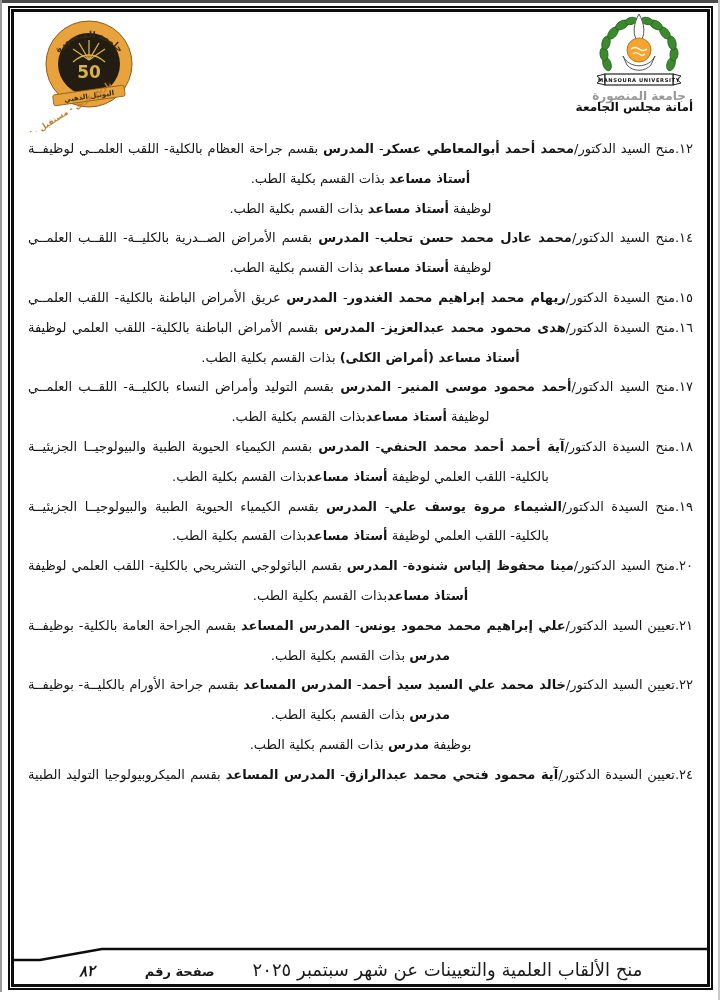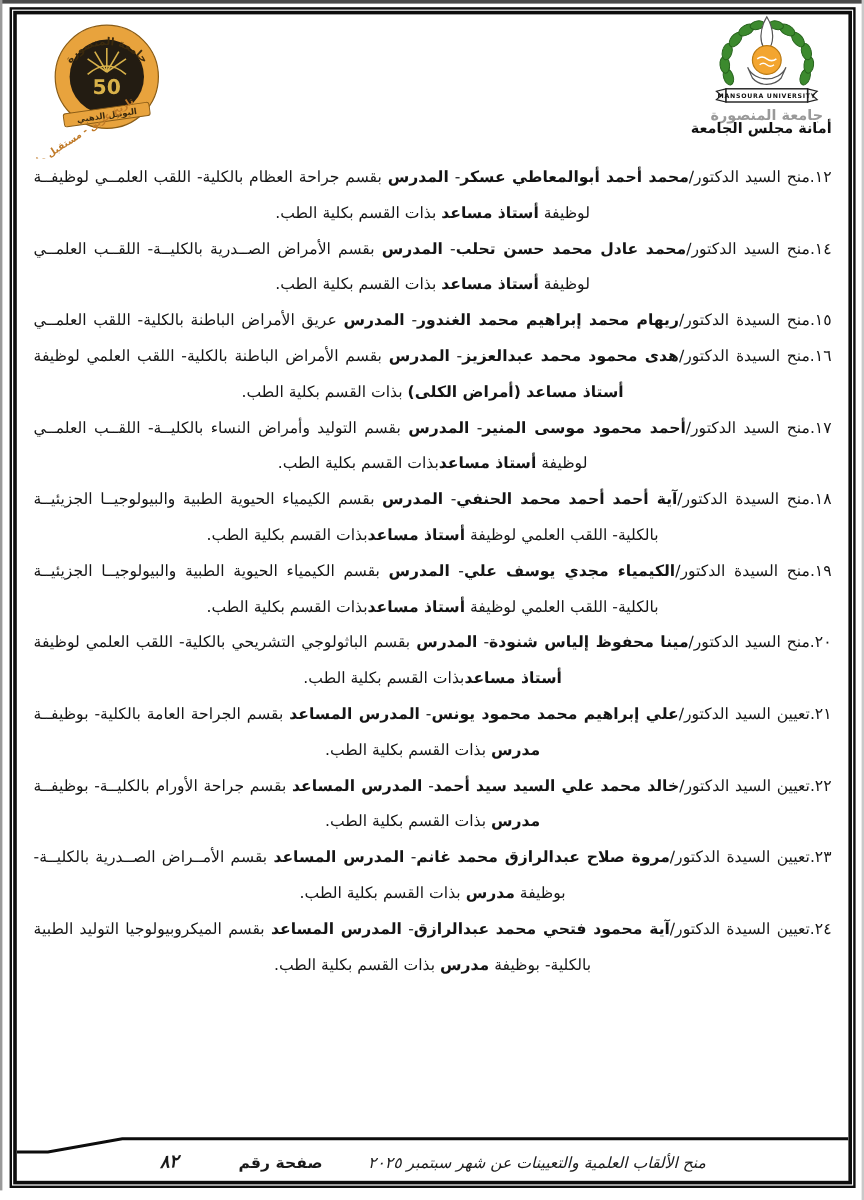--- a/index.html
+++ b/index.html
@@ -19,21 +19,21 @@
   .items{direction:rtl;padding:0 14px;color:#151515;}
   .line{height:29.8px;line-height:29.8px;font-size:13px;overflow:hidden;
         text-align:justify;text-align-last:justify;-moz-text-align-last:justify;}
   .line.cont{text-align:center;text-align-last:center;-moz-text-align-last:center;}
   .b{font-weight:bold;margin-top:16px;}
   
   .footer{position:absolute;left:0;right:0;bottom:0;height:37px;}
   .footer-line{position:absolute;top:0;left:0;width:100%;height:15px;display:block;}
   .footer-text{position:absolute;top:12px;left:0;right:0;display:flex;direction:rtl;
                justify-content:center;align-items:baseline;gap:38px;color:#1a1a1a;}
-  .footer-title{font-size:13px;font-style:italic;}
+  .footer-title{font-size:18px;}
   .page-group{display:flex;direction:rtl;align-items:baseline;gap:6px;}
   .page-label{font-size:13px;font-weight:bold;margin-left:44px;}
   .page-number{font-size:15px;font-weight:bold;font-style:italic;transform:rotate(-3deg);}
 </style>
 </head>
 <body>
 
 <div class="page">
   <div class="scan-top"></div>
   <div class="scan-left"></div>
@@ -98,20 +98,21 @@
             </g>
             <text x="52" y="88" text-anchor="middle" font-size="12" font-weight="bold" fill="#999999">جامعة المنصورة</text>
           </svg>
         </div>
         <div class="dept">أمانة مجلس الجامعة</div>
       </div>
 
       <div class="items">
           <div class="item">
             <div class="line first"><span>١٢.منح السيد الدكتور/</span><span class="b">محمد أحمد أبوالمعاطي عسكر</span><span>- </span><span class="b">المدرس</span><span> بقسم جراحة العظام بالكلية- اللقب العلمــي لوظيفــة</span></div>
+            <div class="line cont"><span class="b">أستاذ مساعد</span><span> بذات القسم بكلية الطب.</span></div>
           </div>
           <div class="item">
             <div class="line cont"><span>لوظيفة </span><span class="b">أستاذ مساعد</span><span> بذات القسم بكلية الطب.</span></div>
           </div>
           <div class="item">
             <div class="line first"><span>١٤.منح السيد الدكتور/</span><span class="b">محمد عادل محمد حسن تحلب</span><span>- </span><span class="b">المدرس</span><span> بقسم الأمراض الصــدرية بالكليــة- اللقــب العلمــي</span></div>
             <div class="line cont"><span>لوظيفة </span><span class="b">أستاذ مساعد</span><span> بذات القسم بكلية الطب.</span></div>
           </div>
           <div class="item">
             <div class="line first"><span>١٥.منح السيدة الدكتور/</span><span class="b">ريهام محمد إبراهيم محمد الغندور</span><span>- </span><span class="b">المدرس</span><span> عريق الأمراض الباطنة بالكلية- اللقب العلمــي</span></div>
@@ -122,42 +123,40 @@
           </div>
           <div class="item">
             <div class="line first"><span>١٧.منح السيد الدكتور/</span><span class="b">أحمد محمود موسى المنير</span><span>- </span><span class="b">المدرس</span><span> بقسم التوليد وأمراض النساء بالكليــة- اللقــب العلمــي</span></div>
             <div class="line cont"><span>لوظيفة </span><span class="b">أستاذ مساعد</span><span>بذات القسم بكلية الطب.</span></div>
           </div>
           <div class="item">
             <div class="line first"><span>١٨.منح السيدة الدكتور/</span><span class="b">آية أحمد أحمد محمد الحنفي</span><span>- </span><span class="b">المدرس</span><span> بقسم الكيمياء الحيوية الطبية والبيولوجيــا الجزيئيــة</span></div>
             <div class="line cont"><span>بالكلية- اللقب العلمي لوظيفة </span><span class="b">أستاذ مساعد</span><span>بذات القسم بكلية الطب.</span></div>
           </div>
           <div class="item">
-            <div class="line first"><span>١٩.منح السيدة الدكتور/</span><span class="b">الكيمياء مجدي يوسف علي</span><span>- </span><span class="b">المدرس</span><span> بقسم الكيمياء الحيوية الطبية والبيولوجيــا الجزيئيــة</span></div>
+            <div class="line first"><span>١٩.منح السيدة الدكتور/</span><span class="b">الشيماء مروة يوسف علي</span><span>- </span><span class="b">المدرس</span><span> بقسم الكيمياء الحيوية الطبية والبيولوجيــا الجزيئيــة</span></div>
             <div class="line cont"><span>بالكلية- اللقب العلمي لوظيفة </span><span class="b">أستاذ مساعد</span><span>بذات القسم بكلية الطب.</span></div>
           </div>
           <div class="item">
             <div class="line first"><span>٢٠.منح السيد الدكتور/</span><span class="b">مينا محفوظ إلياس شنودة</span><span>- </span><span class="b">المدرس</span><span> بقسم الباثولوجي التشريحي بالكلية- اللقب العلمي لوظيفة</span></div>
             <div class="line cont"><span class="b">أستاذ مساعد</span><span>بذات القسم بكلية الطب.</span></div>
           </div>
           <div class="item">
             <div class="line first"><span>٢١.تعيين السيد الدكتور/</span><span class="b">علي إبراهيم محمد محمود يونس</span><span>- </span><span class="b">المدرس المساعد</span><span> بقسم الجراحة العامة بالكلية- بوظيفــة</span></div>
             <div class="line cont"><span class="b">مدرس</span><span> بذات القسم بكلية الطب.</span></div>
           </div>
           <div class="item">
             <div class="line first"><span>٢٢.تعيين السيد الدكتور/</span><span class="b">خالد محمد علي السيد سيد أحمد</span><span>- </span><span class="b">المدرس المساعد</span><span> بقسم جراحة الأورام بالكليــة- بوظيفــة</span></div>
             <div class="line cont"><span class="b">مدرس</span><span> بذات القسم بكلية الطب.</span></div>
           </div>
           <div class="item">
-            <div class="line first"><span>٢٣.تعيين السيدة الدكتور/</span><span class="b">مروة صلاح عبدالرازق محمد غانم</span><span>- </span><span class="b">المدرس المساعد</span><span> بقسم الأمــراض الصــدرية بالكليــة-</span></div>
             <div class="line cont"><span>بوظيفة </span><span class="b">مدرس</span><span> بذات القسم بكلية الطب.</span></div>
           </div>
           <div class="item">
             <div class="line first"><span>٢٤.تعيين السيدة الدكتور/</span><span class="b">آية محمود فتحي محمد عبدالرازق</span><span>- </span><span class="b">المدرس المساعد</span><span> بقسم الميكروبيولوجيا التوليد الطبية</span></div>
-            <div class="line cont"><span>بالكلية- بوظيفة </span><span class="b">مدرس</span><span> بذات القسم بكلية الطب.</span></div>
           </div>
         </div>
 
       <div class="footer">
         <svg class="footer-line" viewBox="0 0 694 15" preserveAspectRatio="none">
           <polyline points="694,2 88,2 26,13 0,13" fill="none" stroke="#0d0d0d" stroke-width="2.6"></polyline>
         </svg>
         <div class="footer-text">
           <span class="footer-title">منح الألقاب العلمية والتعيينات عن شهر سبتمبر ٢٠٢٥</span>
           <span class="page-group">

